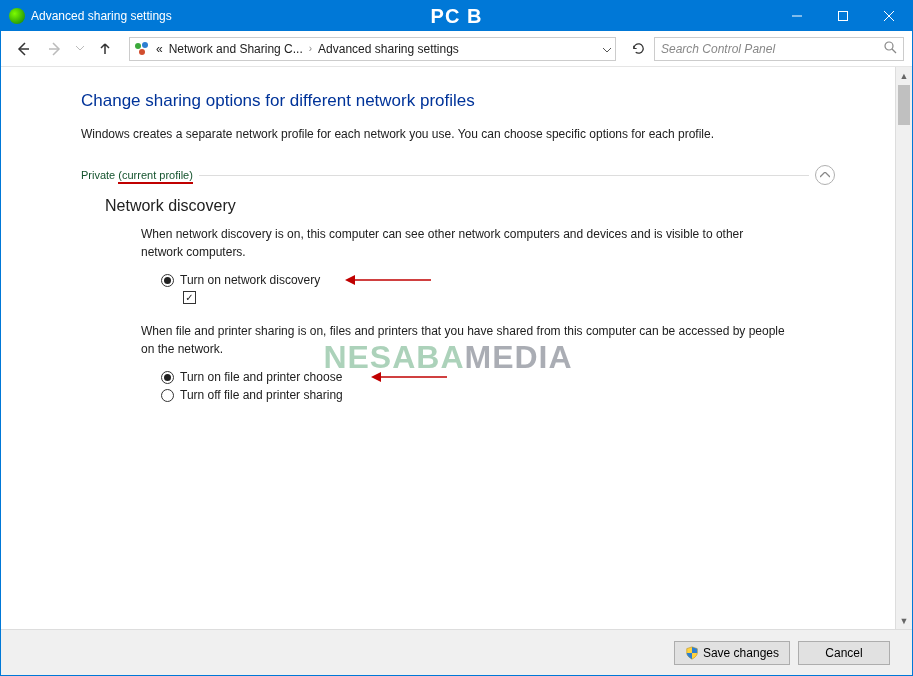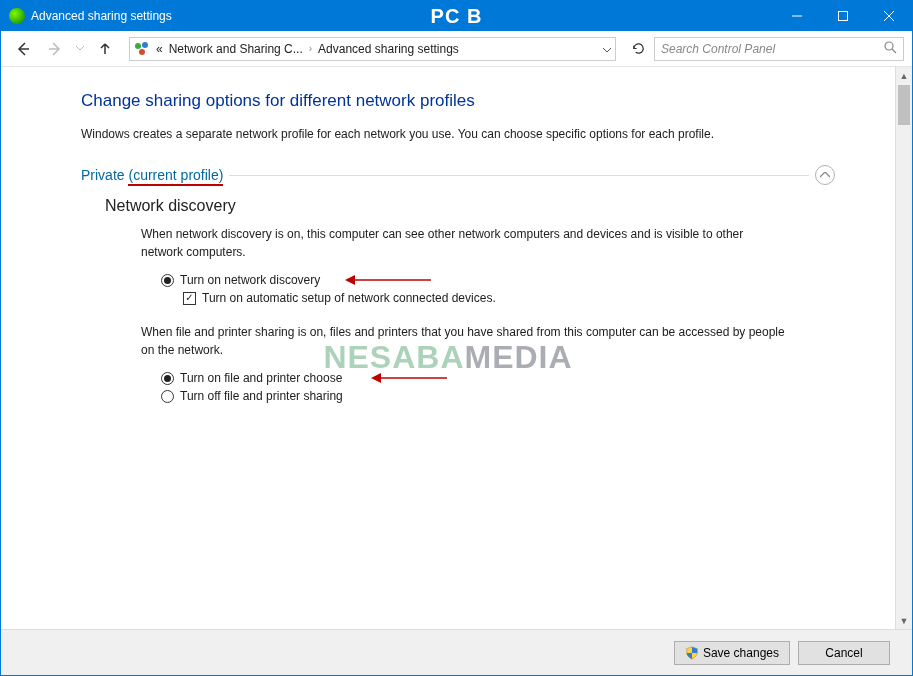--- a/index.html
+++ b/index.html
@@ -154,22 +154,22 @@
       max-width: 720px;
     }
 
     .section-header {
       display: flex;
       align-items: center;
       gap: 6px;
       margin-bottom: 12px;
     }
     .section-label {
-      font-size: 14px;
-      color: #0369a1;
+      font-size: 11px;
+      color: #14532d;
       white-space: nowrap;
     }
     .current-profile {
       border-bottom: 2px solid #c00000;
       padding-bottom: 1px;
     }
     .section-line {
       flex: 1;
       height: 1px;
       background: #ddd;
@@ -400,21 +400,20 @@
           <span>Turn on network discovery</span>
           <span class="arrow-annot" style="left:182px; top:1px;">
             <svg width="90" height="12">
                 <line x1="88" y1="6" x2="8" y2="6" stroke="#c00000" stroke-width="1.5"></line>
                 <path d="M12 1 L2 6 L12 11 Z" fill="#c00000"></path>
               </svg>
           </span>
         </div>
         <div class="check-row">
           <span class="checkbox">✓</span>
-          <span>Turn on automatic setup of network connected devices.</span>
         </div>
       </div>
     </div>
 
     <div class="subsection">
       <div class="subsection-desc">When file and printer sharing is on, files and printers that you have shared from this computer can be accessed by people on the network.</div>
       <div class="options">
         <div class="radio-row">
           <span class="radio checked"></span>
           <span>Turn on file and printer choose</span>

